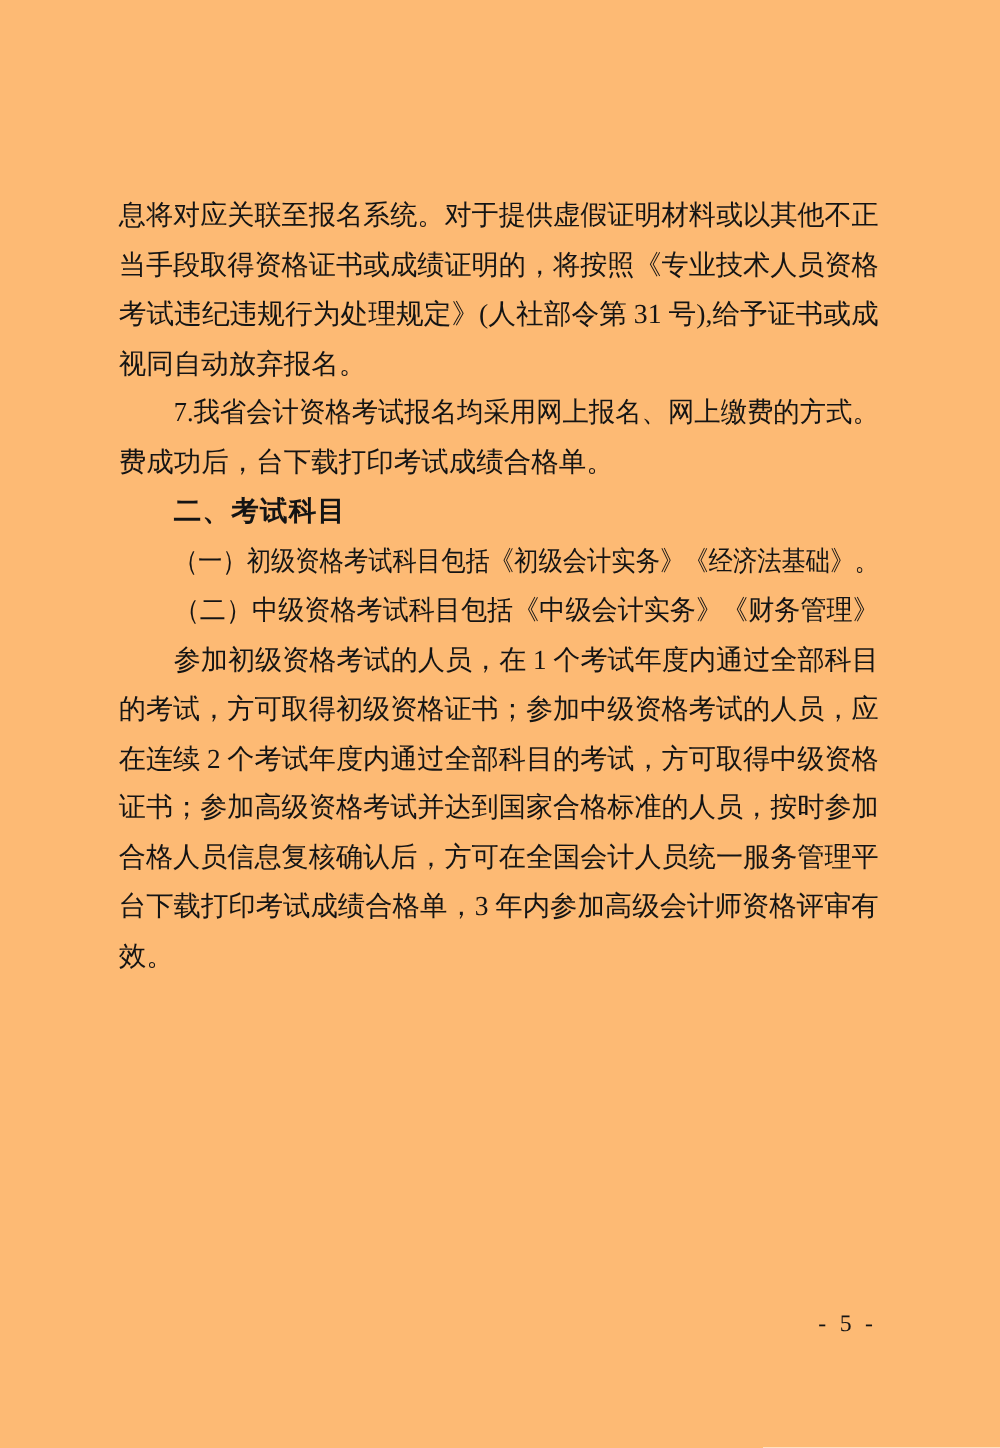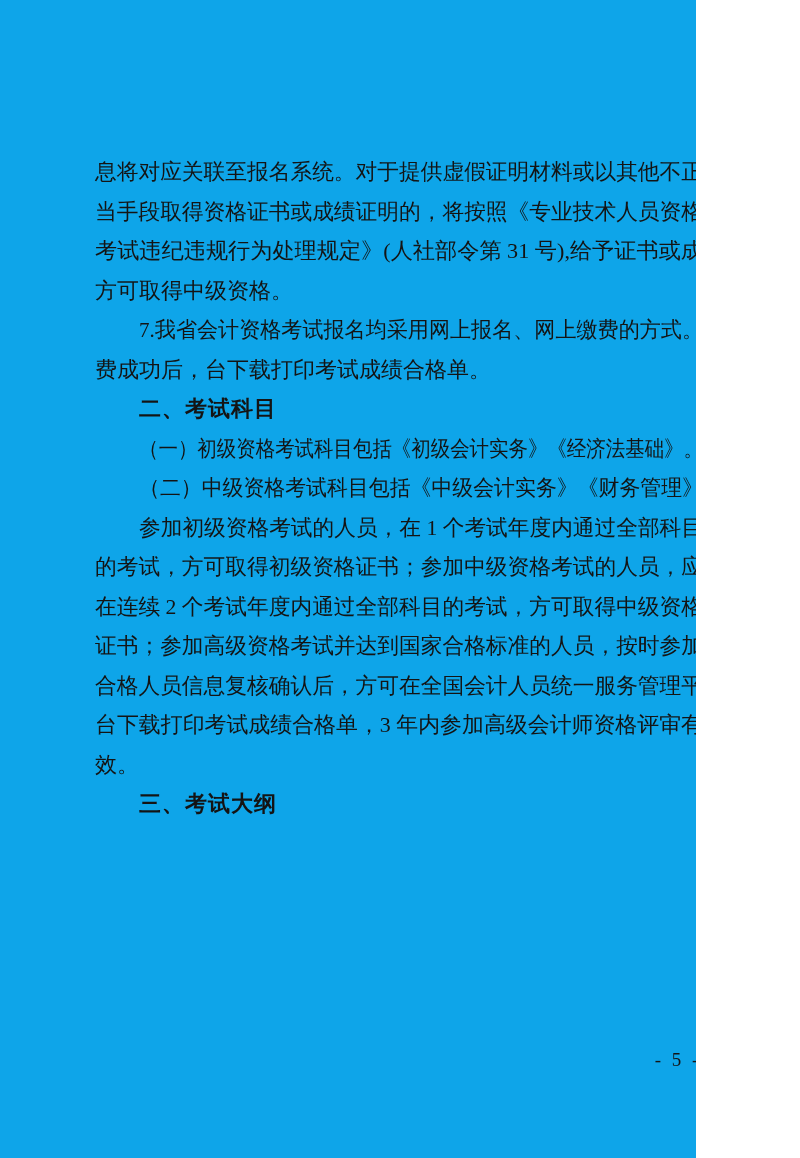--- a/index.html
+++ b/index.html
@@ -2,23 +2,23 @@
 <html><head>
 <meta charset="utf-8">
 <style>
   html, body {
     margin: 0;
     padding: 0;
     background: #ffffff;
   }
   .page {
     position: relative;
-    width: 696px;
+    width: 800px;
     height: 1158px;
-    background: #0ea5e9;
+    background: #fdba74;
     overflow: hidden;
     font-family: "Liberation Serif", "DejaVu Serif", serif;
     color: #141414;
   }
   .content {
     position: absolute;
     left: 95px;
     top: 152px;
     width: 608px;
   }
@@ -60,21 +60,21 @@
 </head>
 <body>
 
 <div class="page">
   <div class="content">
 
     <section>
       <div class="line fit"><span style="transform: scaleX(0.987);">息将对应关联至报名系统。对于提供虚假证明材料或以其他不正</span></div>
       <div class="line fit"><span style="transform: scaleX(0.987);">当手段取得资格证书或成绩证明的，将按照《专业技术人员资格</span></div>
       <div class="line fit"><span style="transform: scaleX(1.008);">考试违纪违规行为处理规定》(人社部令第 31 号),给予证书或成</span></div>
-      <div class="line"><span>方可取得中级资格。</span></div>
+      <div class="line"><span>视同自动放弃报名。</span></div>
     </section>
 
     <section>
       <div class="line ind fit"><span style="transform: scaleX(0.9584);">7.我省会计资格考试报名均采用网上报名、网上缴费的方式。</span></div>
       <div class="line"><span>费成功后，台下载打印考试成绩合格单。</span></div>
     </section>
 
     <div class="line ind head"><span>二、考试科目</span></div>
 
     <section>
@@ -89,21 +89,20 @@
     <section>
       <div class="line ind fit"><span style="transform: scaleX(0.986);">参加初级资格考试的人员，在 1 个考试年度内通过全部科目</span></div>
       <div class="line fit"><span style="transform: scaleX(0.987);">的考试，方可取得初级资格证书；参加中级资格考试的人员，应</span></div>
       <div class="line fit"><span style="transform: scaleX(0.987);">在连续 2 个考试年度内通过全部科目的考试，方可取得中级资格</span></div>
       <div class="line fit"><span style="transform: scaleX(0.987);">证书；参加高级资格考试并达到国家合格标准的人员，按时参加</span></div>
       <div class="line fit"><span style="transform: scaleX(0.987);">合格人员信息复核确认后，方可在全国会计人员统一服务管理平</span></div>
       <div class="line fit"><span style="transform: scaleX(0.9959);">台下载打印考试成绩合格单，3 年内参加高级会计师资格评审有</span></div>
       <div class="line"><span>效。</span></div>
     </section>
 
-    <div class="line ind head"><span>三、考试大纲</span></div>
 
     <section>
     </section>
 
   </div>
 
   <div class="footer">- 5 -</div>
 </div>
 
 </body></html>

